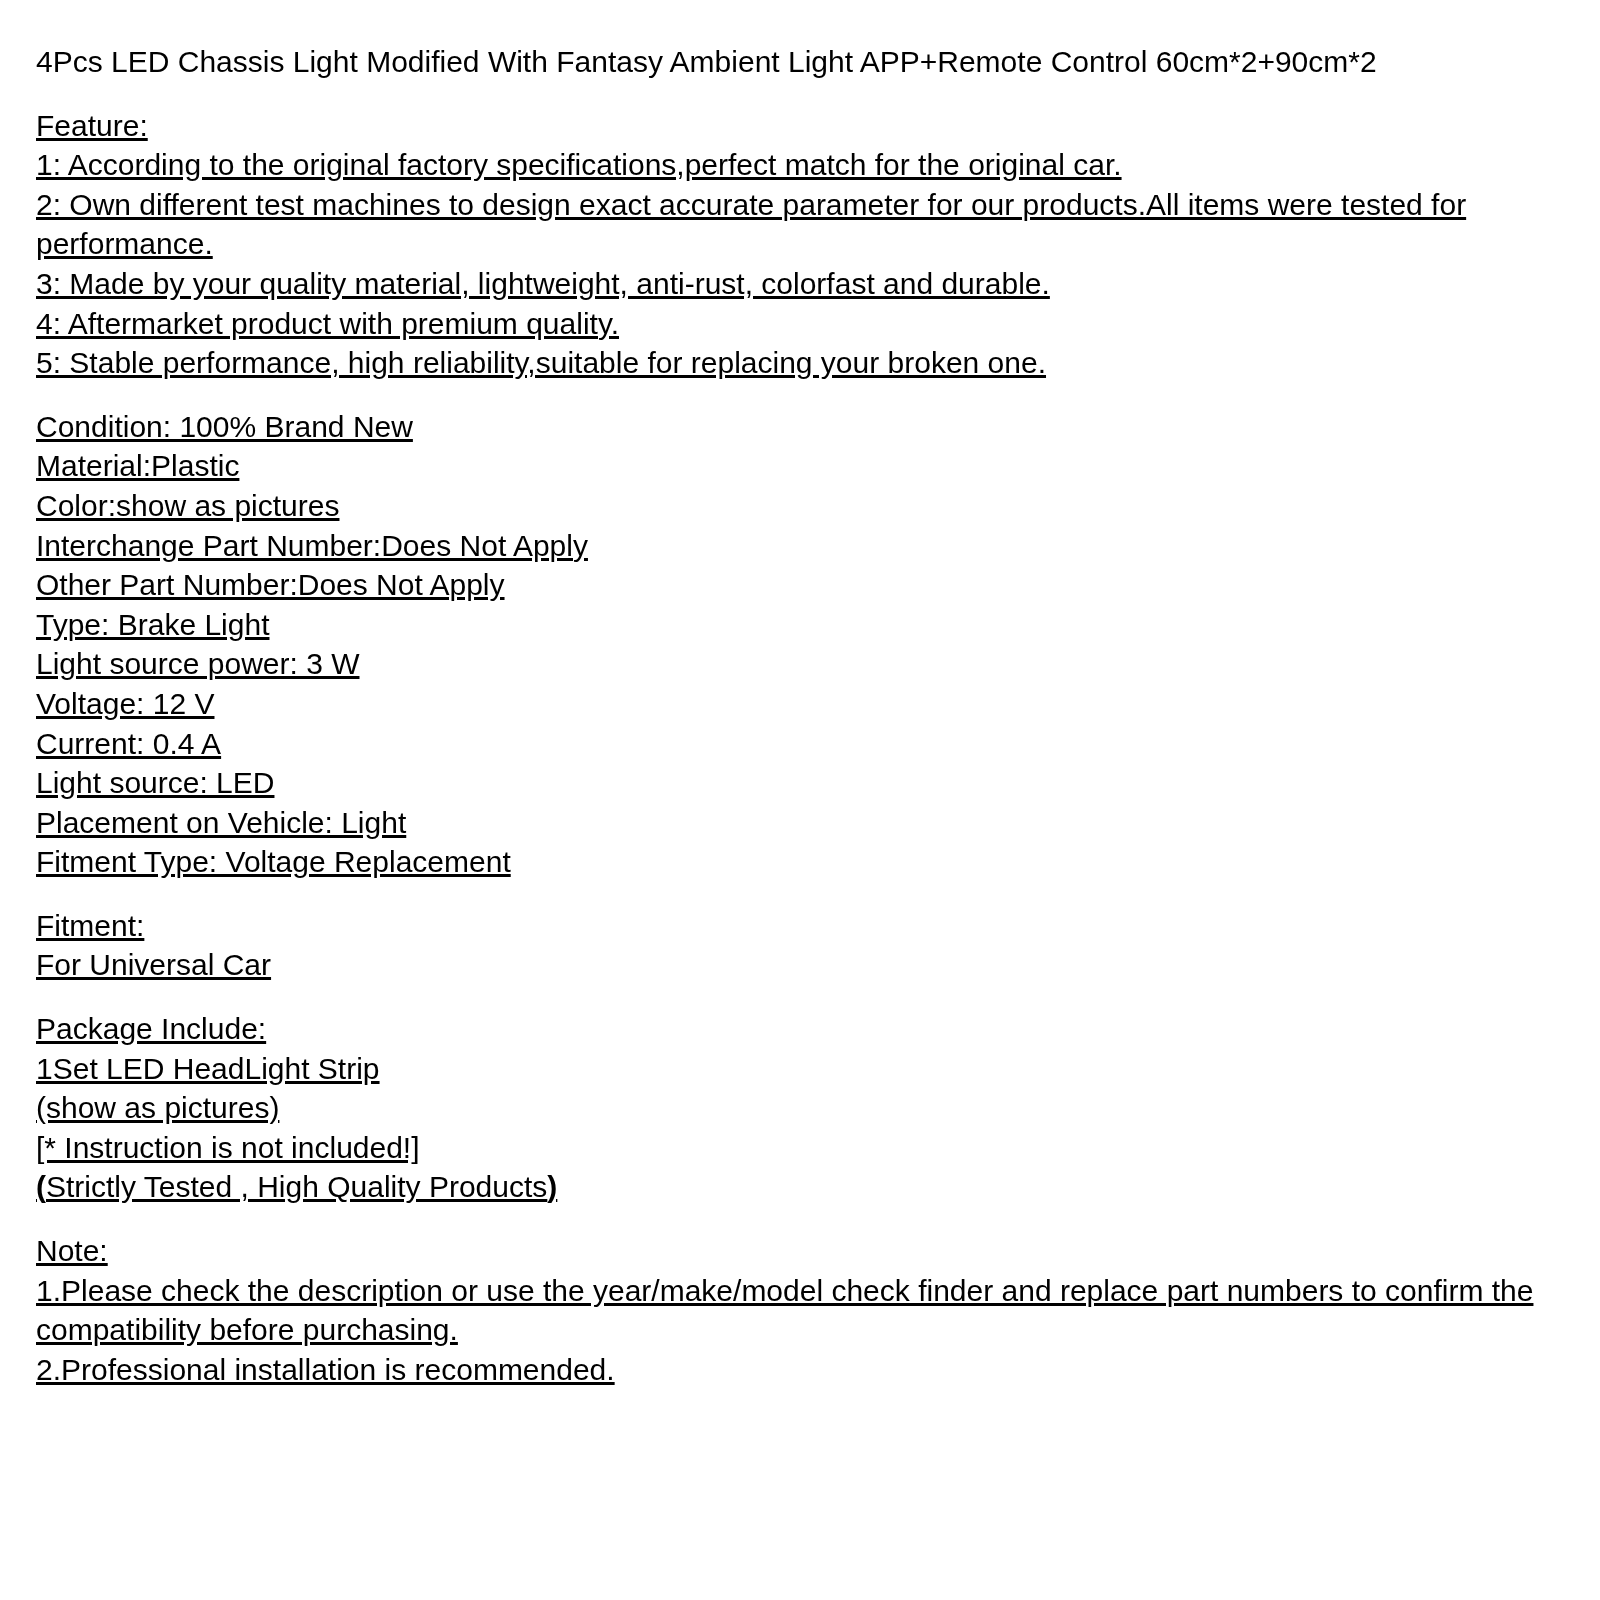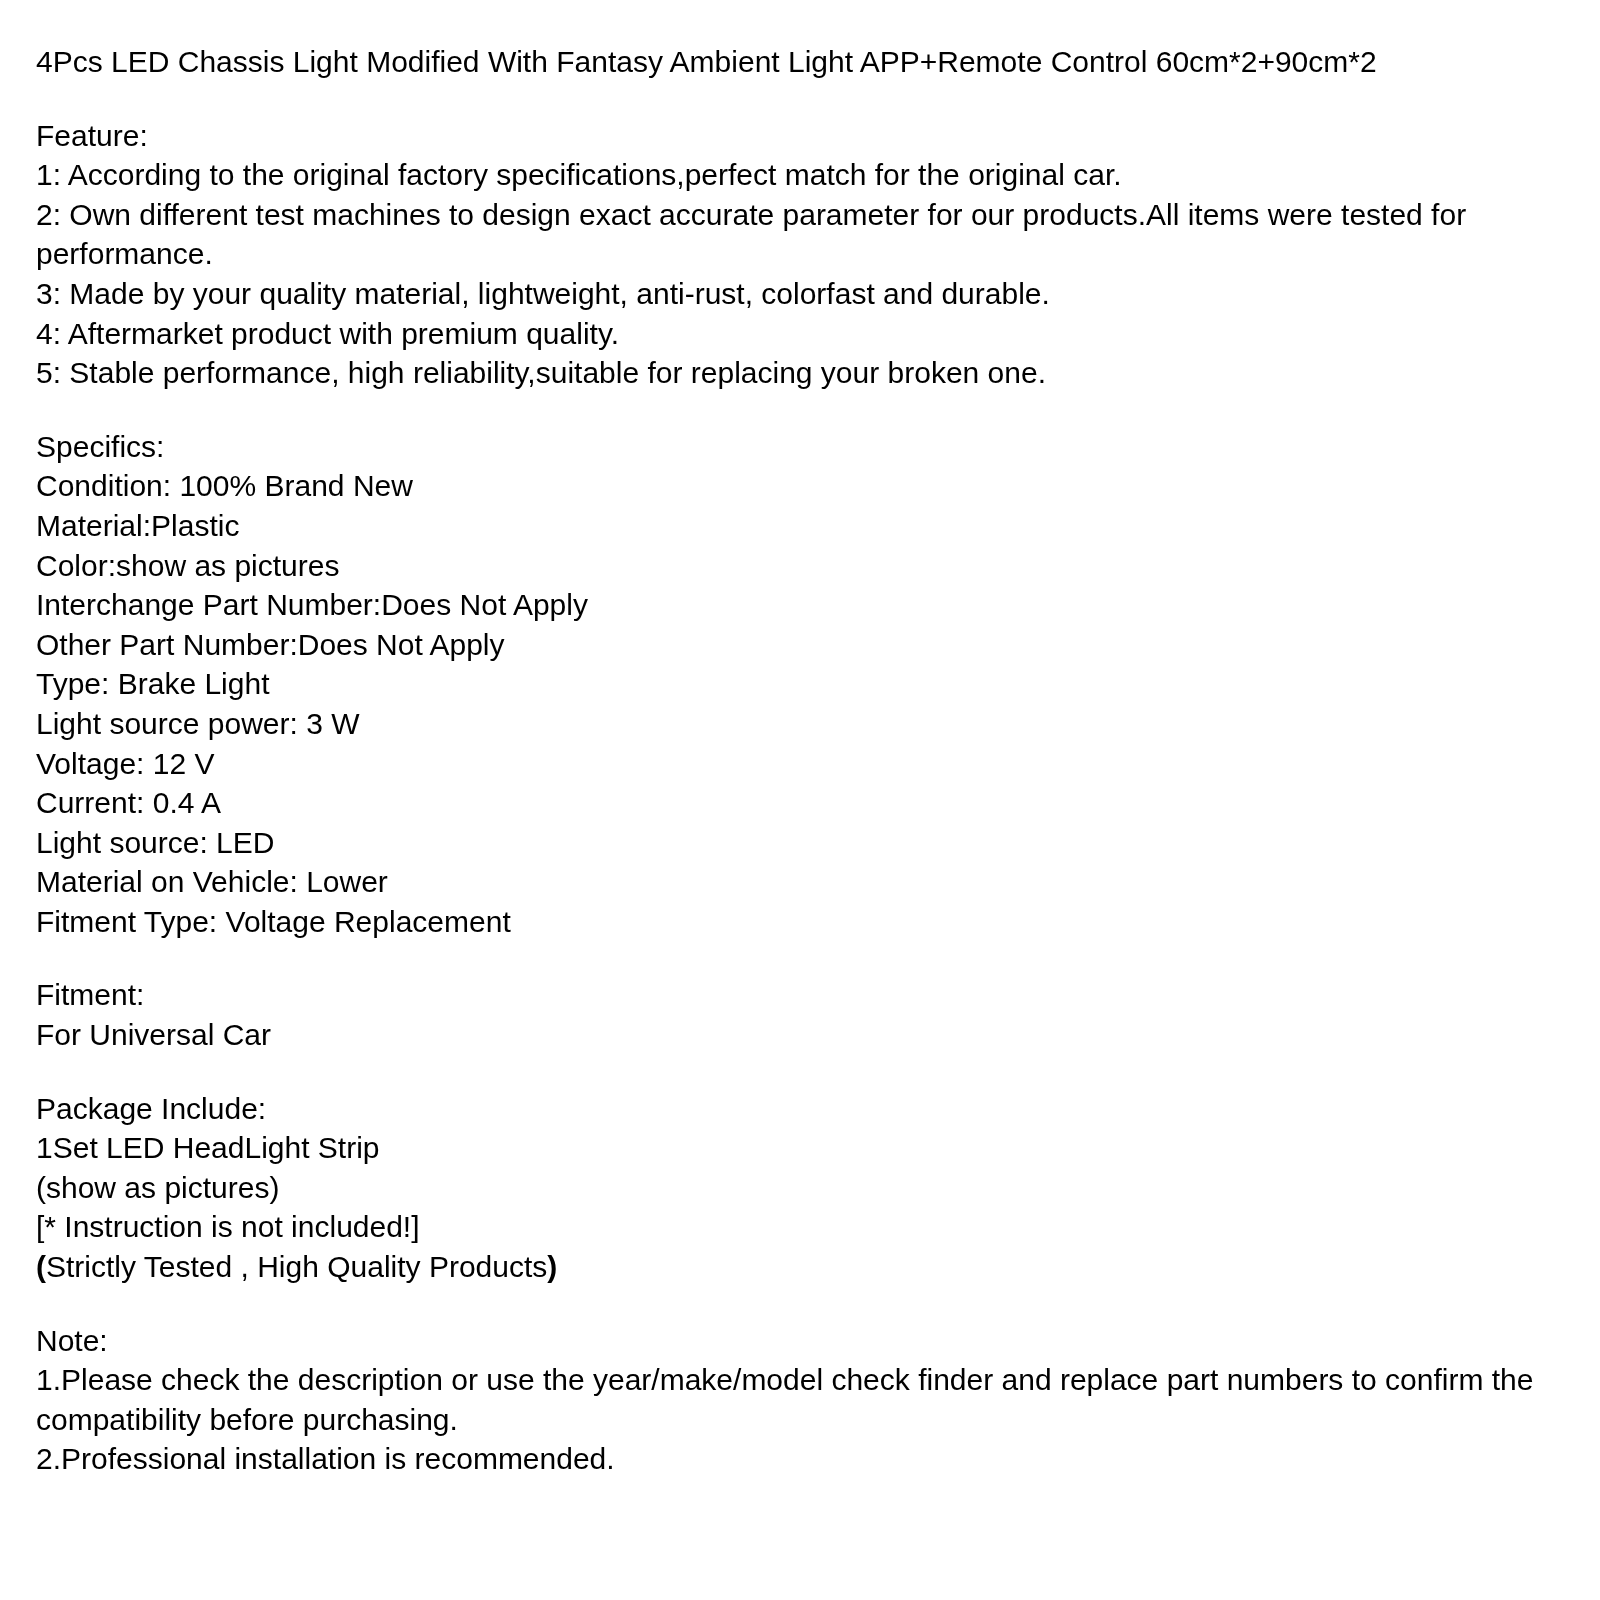--- a/index.html
+++ b/index.html
@@ -22,21 +22,22 @@
     line-height: 39.6px;
     color: #000000;
     background: #ffffff;
   }
   .line {
     margin: 0;
     padding: 0;
     white-space: pre;
   }
   .section {
-    margin-top: 34px; 
+    margin-top: 24px; 
+    text-decoration: underline;
   }
   .b {
     font-weight: bold;
   }
 </style>
 </head>
 <body>
 
 <div class="doc">
 
@@ -46,32 +47,31 @@
     <p class="line">Feature:</p>
     <p class="line">1: According to the original factory specifications,perfect match for the original car.</p>
     <p class="line">2: Own different test machines to design exact accurate parameter for our products.All items were tested for</p>
     <p class="line">performance.</p>
     <p class="line">3: Made by your quality material, lightweight, anti-rust, colorfast and durable.</p>
     <p class="line">4: Aftermarket product with premium quality.</p>
     <p class="line">5: Stable performance, high reliability,suitable for replacing your broken one.</p>
   </section>
 
   <section class="section">
-    <p class="line">Specifics:</p>
     <p class="line">Condition: 100% Brand New</p>
     <p class="line">Material:Plastic</p>
     <p class="line">Color:show as pictures</p>
     <p class="line">Interchange Part Number:Does Not Apply</p>
     <p class="line">Other Part Number:Does Not Apply</p>
     <p class="line">Type: Brake Light</p>
     <p class="line">Light source power: 3 W</p>
     <p class="line">Voltage: 12 V</p>
     <p class="line">Current: 0.4 A</p>
     <p class="line">Light source: LED</p>
-    <p class="line">Material on Vehicle: Lower</p>
+    <p class="line">Placement on Vehicle: Light</p>
     <p class="line">Fitment Type: Voltage Replacement</p>
   </section>
 
   <section class="section">
     <p class="line">Fitment:</p>
     <p class="line">For Universal Car</p>
   </section>
 
   <section class="section">
     <p class="line">Package Include:</p>

